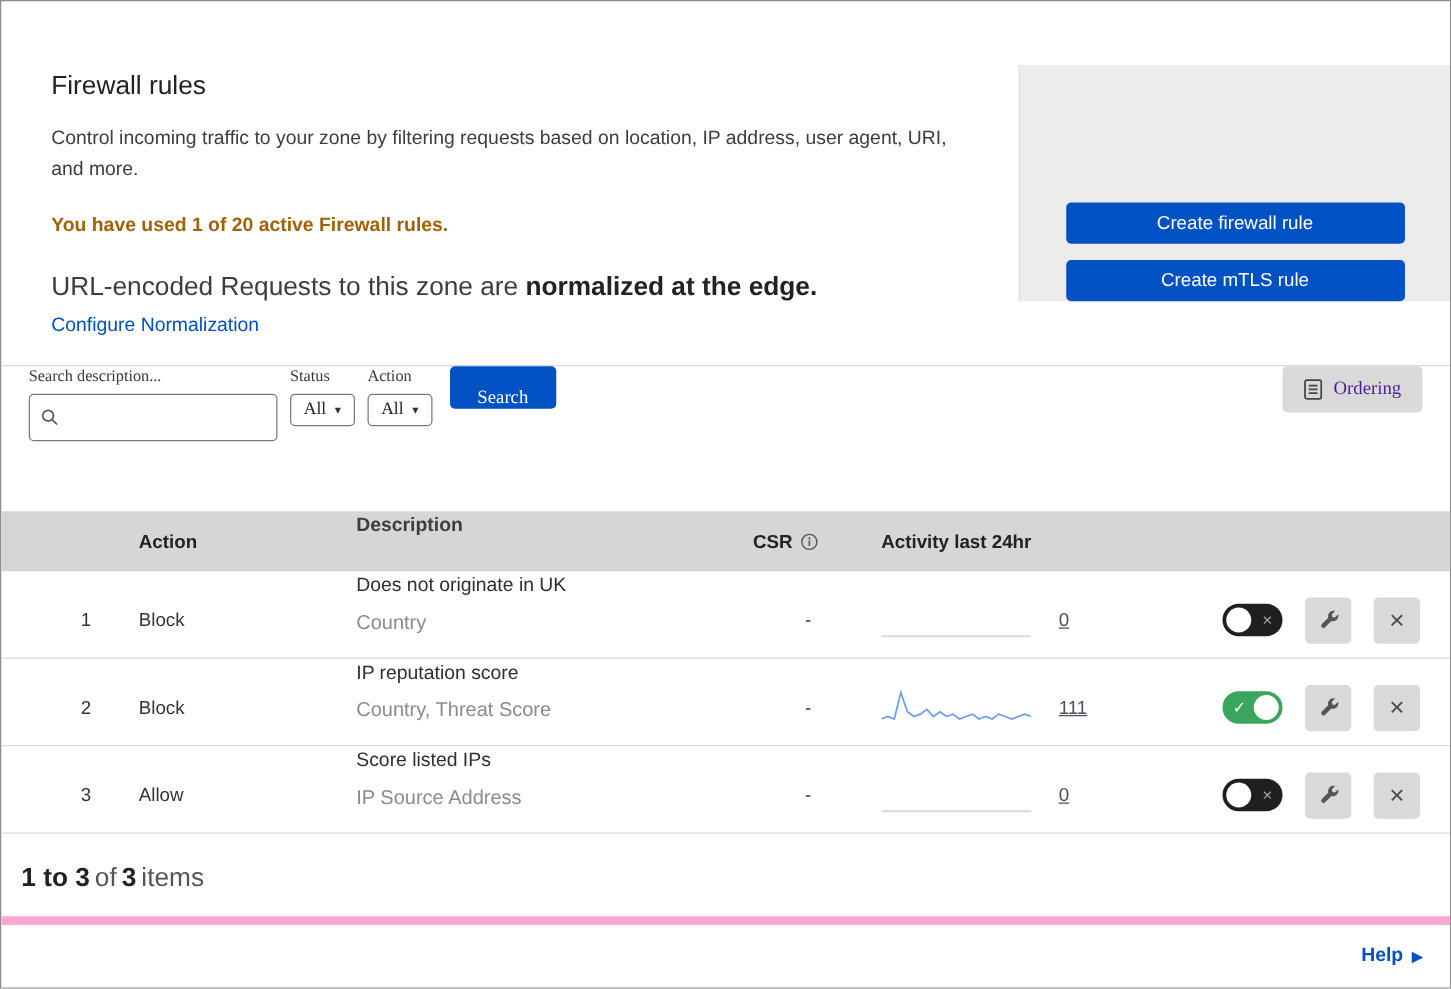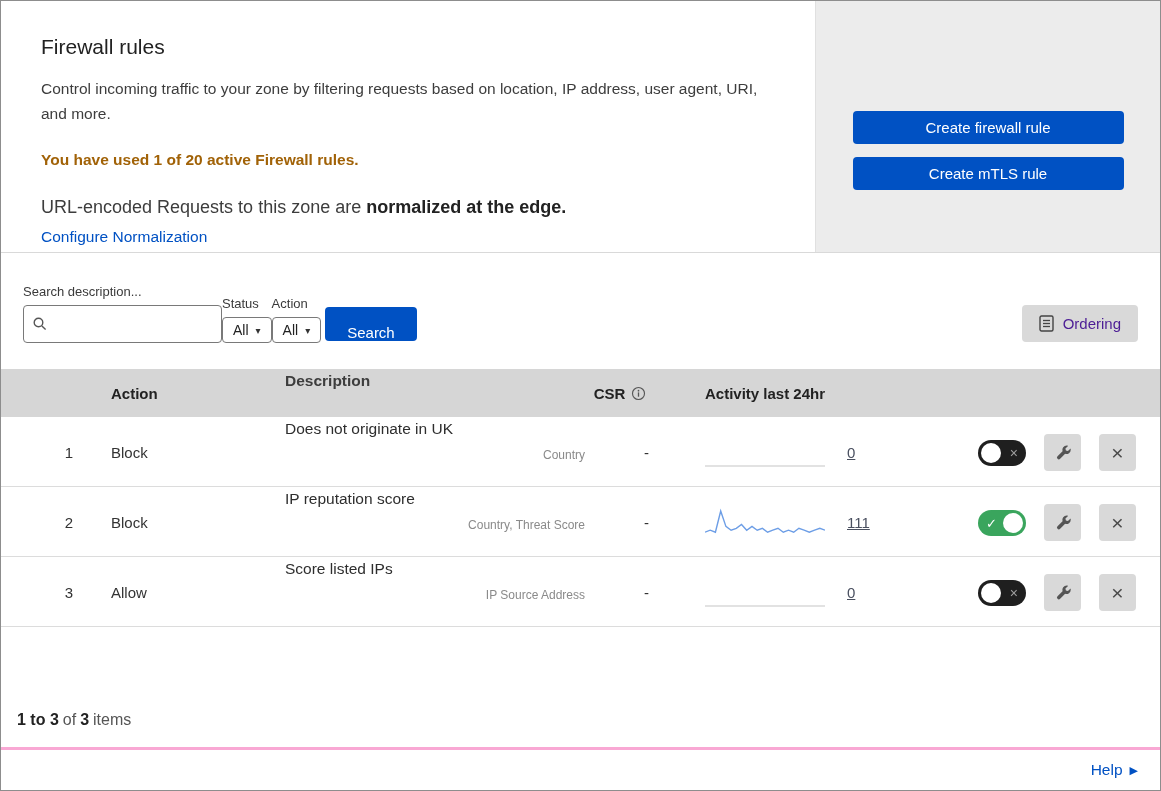--- a/index.html
+++ b/index.html
@@ -8,42 +8,42 @@
     --spark:#6d9ee6;
   }
   *{box-sizing:border-box;}
   html,body{margin:0;padding:0;background:#fff;font-family:"Liberation Sans", sans-serif;}
   .page{
     width:1161px;height:791px;border:1px solid #8d8d8d;background:#fff;
     display:flex;flex-direction:column;overflow:hidden;
   }
 
   
-  .top{display:flex;height:252px;border-bottom:1px solid #d9d9d9;flex-shrink:0;}
+  .top{display:flex;height:292px;border-bottom:1px solid #d9d9d9;flex-shrink:0;align-items:center;}
   .top-left{flex:1;padding:34px 40px 0 40px;}
   .page-title{margin:0 0 18px 0;font-size:21px;font-weight:400;color:#222;}
   .desc{font-size:15.5px;color:#3d3d3d;line-height:1.6;max-width:760px;margin:0 0 24px 0;}
   .usage{font-weight:700;font-size:15.5px;color:#a16207;margin:0 0 28px 0;}
-  .norm{font-size:18px;color:#3d3d3d;margin:0 0 10px 0;}
+  .norm{font-size:21px;color:#3d3d3d;margin:0 0 10px 0;}
   .norm strong{color:#222;}
   .link{color:var(--accent);font-size:15.5px;cursor:pointer;}
   .top-right{
     width:345px;flex-shrink:0;background:#ececec;border-left:1px solid #e0e0e0;
     padding-top:110px;display:flex;flex-direction:column;align-items:center;gap:13px;
   }
   .btn-primary{
     background:var(--accent);color:#fff;border:none;border-radius:4px;
     font-size:15px;height:33px;cursor:pointer;font-family:inherit;
   }
   .top-right .btn-primary{width:271px;}
 
   
   .filters{
-    height:116px;flex-shrink:0;display:flex;align-items:flex-end;
-    padding:0 22px 26px 22px;
+    height:116px;flex-shrink:0;display:flex;align-items:flex-start;
+    padding:0 22px 26px 22px;gap:10px;font-family:Liberation Serif, serif;
   }
   .fgroup{display:flex;flex-direction:column;gap:6px;}
   .flabel{font-size:13px;color:#3a3a3a;}
   .search-box{
     width:199px;height:38px;border:1px solid #797979;border-radius:4px;
     display:flex;align-items:center;padding:0 8px;background:#fff;
   }
   .search-box input{border:none;outline:none;flex:1;min-width:0;font-size:14px;font-family:inherit;background:transparent;}
   .dropdown{
     height:26px;border:1px solid #797979;border-radius:4px;background:#fff;
@@ -59,23 +59,23 @@
   }
 
   
   .thead,.trow{display:grid;grid-template-columns:90px 174px 320px 90px 240px 1fr;align-items:center;}
   .thead{background:#d6d6d6;height:48px;font-weight:700;font-size:15px;color:#222;flex-shrink:0;}
   .trow{height:70px;border-bottom:1px solid #dcdcdc;font-size:15px;color:#333;flex-shrink:0;}
   .col.num{text-align:right;padding-right:18px;}
   .col.action{padding-left:20px;}
   .col.desc{padding-left:20px;display:flex;flex-direction:column;justify-content:center;}
   .dtitle{font-size:15.5px;color:#2e2e2e;margin-bottom:4px;}
-  .dsub{font-size:12px;color:#8a8a8a;text-align:right;}
+  .dsub{font-size:16px;color:#8a8a8a;}
   .col.csr{text-align:right;padding-right:26px;}
-  .csr-h{display:flex;justify-content:center;align-items:center;gap:6px;padding-right:20px;}
+  .csr-h{display:flex;justify-content:flex-end;align-items:center;gap:6px;padding-right:20px;}
   .col.activity{padding-left:30px;}
   .trow .col.activity{display:flex;align-items:center;}
   .spark{width:120px;height:34px;display:block;}
   .count{margin-left:22px;color:#4a5060;text-decoration:underline;cursor:pointer;font-size:15px;}
   .col.controls{display:flex;justify-content:flex-end;align-items:center;gap:18px;padding-right:24px;}
 
   .toggle{width:48px;height:26px;border-radius:13px;position:relative;cursor:pointer;flex-shrink:0;}
   .toggle .knob{width:20px;height:20px;border-radius:50%;background:#fff;position:absolute;top:3px;}
   .toggle .t-icon{position:absolute;top:50%;transform:translateY(-50%);line-height:1;}
   .toggle.off{background:#1f1f1f;}
@@ -85,26 +85,26 @@
   .toggle.on .knob{right:3px;}
   .toggle.on .t-icon{left:8px;color:#fff;font-size:13px;}
 
   .icon-btn{
     width:37px;height:37px;border-radius:4px;background:#d9d9d9;border:none;
     display:flex;align-items:center;justify-content:center;cursor:pointer;padding:0;
   }
   .xbtn span{font-size:21px;color:#4a4a4a;line-height:1;}
 
   
-  .tfoot{flex:1;display:flex;align-items:flex-end;padding:0 16px 18px 16px;font-size:16px;color:#555;}
+  .tfoot{flex:1;display:flex;align-items:flex-end;padding:0 16px 18px 16px;font-size:21px;color:#555;}
   .tfoot b{color:#222;}
   .tfoot span,.tfoot b{margin-right:4px;}
   .help-row{
-    height:43px;flex-shrink:0;border-top:3px solid #f9a8d4;
-    display:flex;align-items:center;justify-content:flex-end;padding-right:22px;
+    height:57px;flex-shrink:0;border-top:7px solid #f9a8d4;
+    display:flex;align-items:center;justify-content:flex-end;padding-right:22px;font-weight:bold;
   }
   .help-link{color:var(--accent);font-size:15.5px;display:flex;align-items:center;gap:7px;cursor:pointer;text-decoration:none;}
   .help-arrow{font-size:11px;}
 </style>
 </head>
 <body>
 
 <div class="page">
 
   <div class="top">

